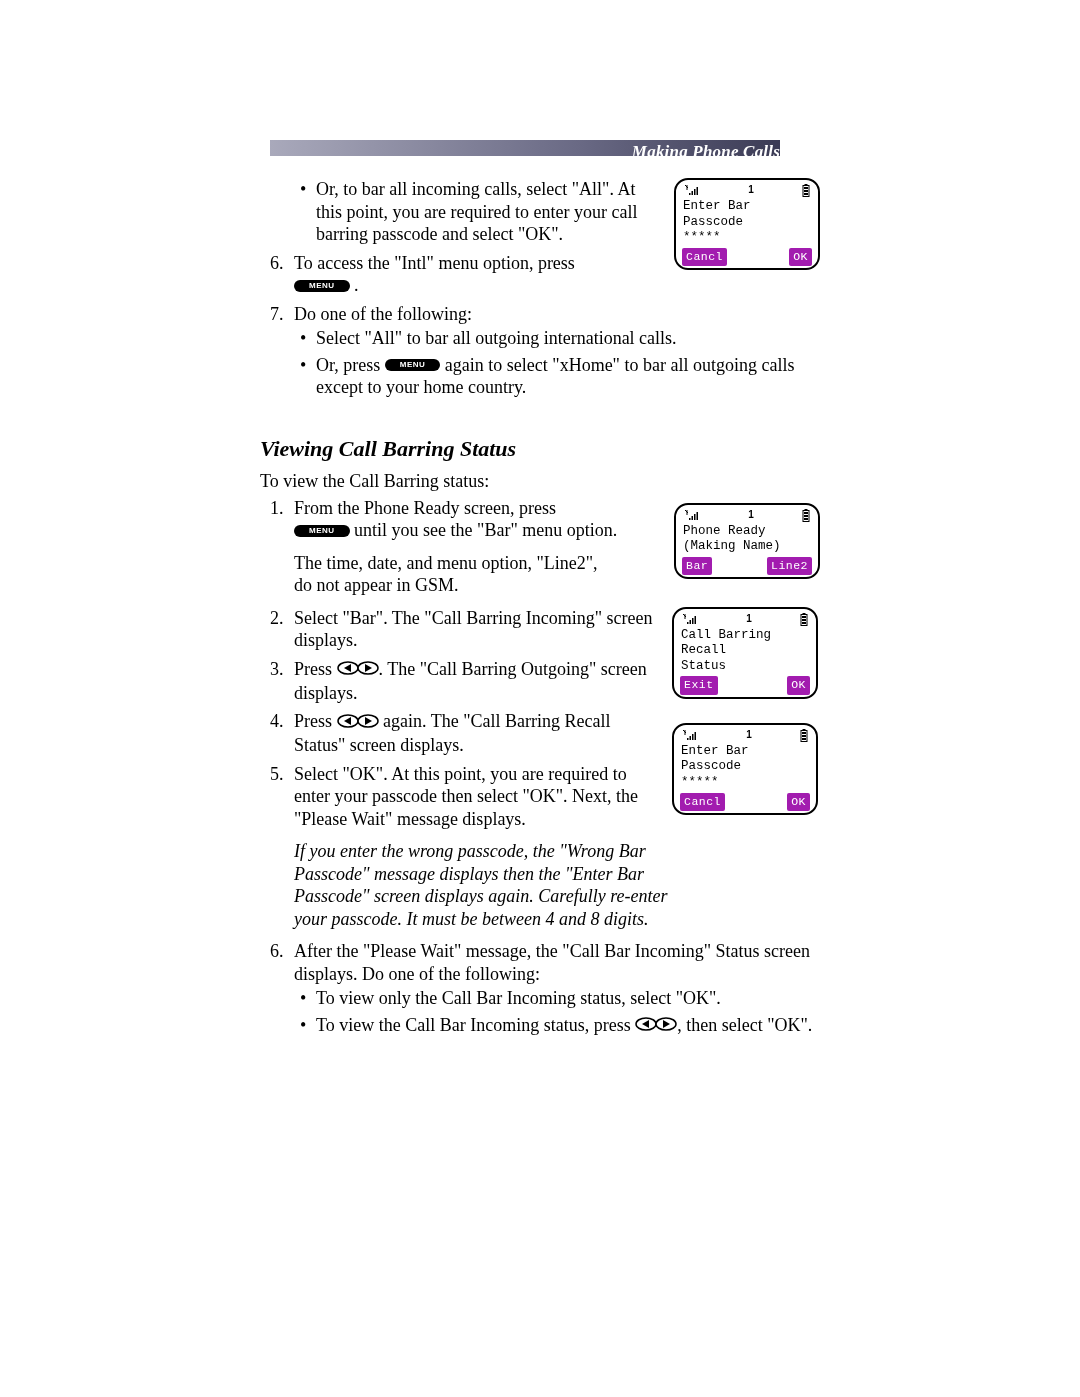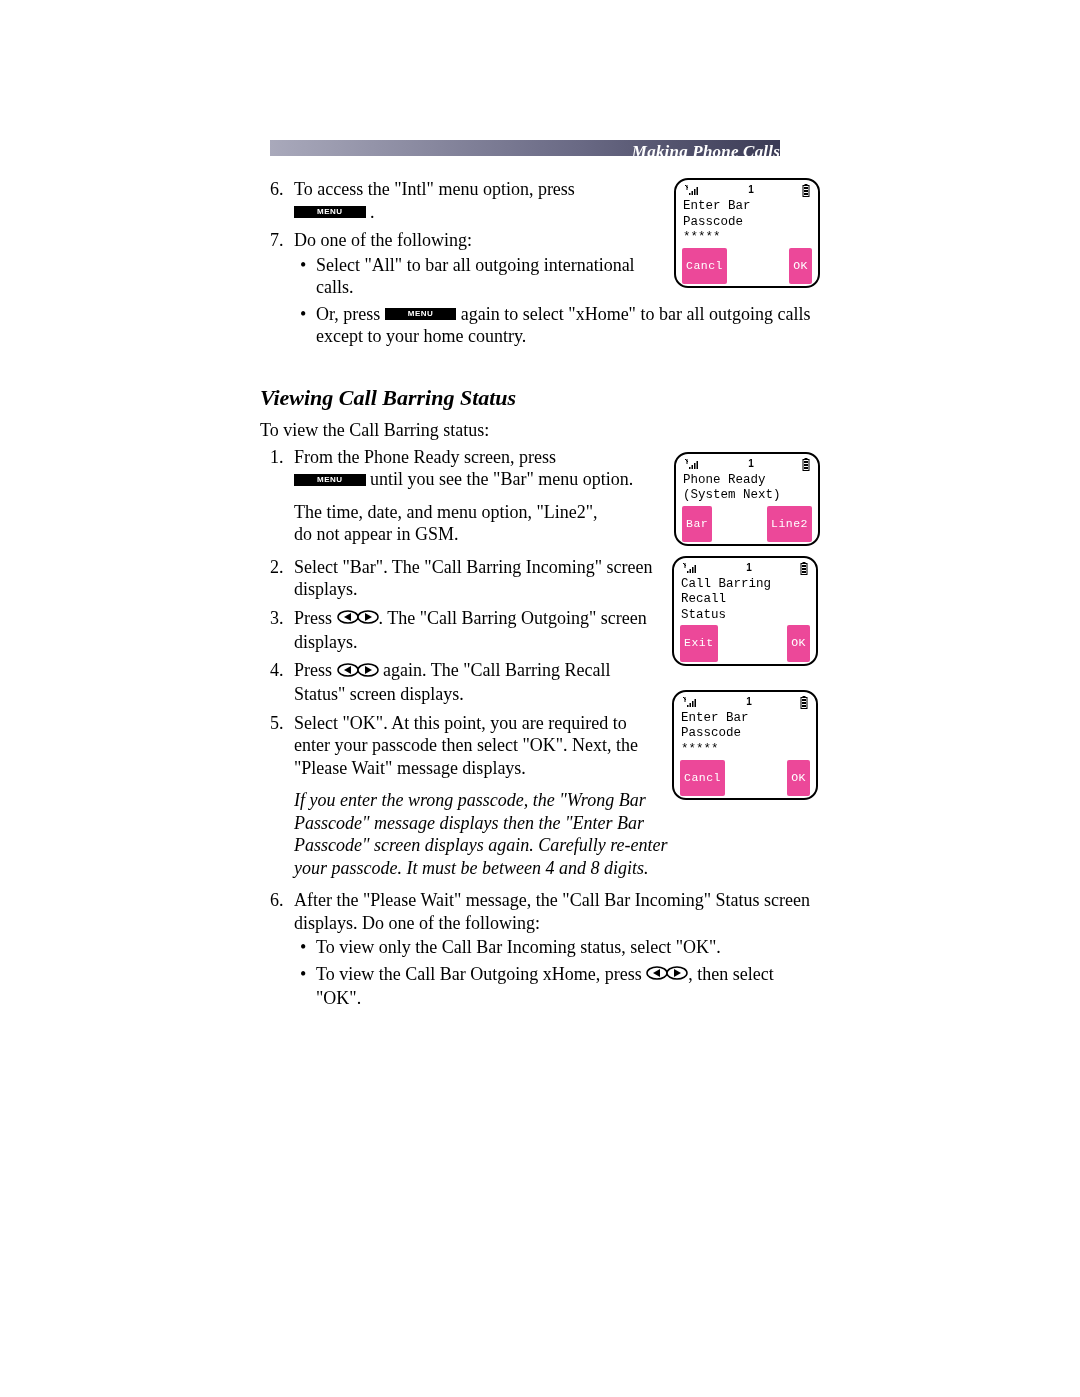--- a/index.html
+++ b/index.html
@@ -68,24 +68,24 @@
   .phone .body-lines div {
     padding: 0 1px;
     white-space: pre;
   }
   .phone .softkeys {
     display: flex;
     justify-content: space-between;
     margin-top: 2px;
   }
   .phone .softkey {
-    background: #ec4899;
+    background: #a21caf;
     color: #fff;
     font-size: 11.5px;
-    padding: 11px 4px;
+    padding: 2px 4px;
     border-radius: 2px;
     letter-spacing: 0.5px;
   }
   .sig-icon svg, .batt-icon svg { display: block; }
 
   ol.main-list {
     list-style: decimal;
     padding-left: 28px;
     margin: 0 0 14px 0;
   }
@@ -112,22 +112,22 @@
   }
   .menu-pill {
     display: inline-block;
     vertical-align: middle;
     background: #000;
     color: #fff;
     font-family: Arial, sans-serif;
     font-weight: bold;
     font-size: 8px;
     letter-spacing: 0.5px;
-    padding: 2px 23px;
-    border-radius: 0;
+    padding: 2px 15px;
+    border-radius: 6px;
     line-height: 1;
     position: relative;
     top: -1px;
   }
   .nav-pill {
     display: inline-block;
     vertical-align: middle;
     position: relative;
     top: -1px;
   }
@@ -189,20 +189,25 @@
           <div>Enter Bar</div>
           <div>Passcode</div>
           <div>*****</div>
         </div>
         <div class="softkeys">
           <span class="softkey">Cancl</span>
           <span class="softkey">OK</span>
         </div>
       </div>
 
+      <ul class="sub-list" style="margin-left:34px;">
+        <li>
+          <span>Or, to bar all incoming calls, select "All". At this point, you are required to enter your call barring passcode and select "OK".</span>
+        </li>
+      </ul>
 
       <ol class="main-list" start="6">
         <li>
           <span>To access the "Intl" menu option, press </span>
           <br>
           <span class="menu-pill">MENU</span>
           <span>.</span>
         </li>
         <li>
           <span>Do one of the following:</span>
@@ -239,21 +244,21 @@
                 <rect x="2.5" y="0" width="3" height="1.5" fill="#000"></rect>
                 <rect x="1" y="1.5" width="6" height="11" fill="none" stroke="#000" stroke-width="1"></rect>
                 <rect x="2" y="3" width="4" height="2" fill="#000"></rect>
                 <rect x="2" y="6" width="4" height="2" fill="#000"></rect>
                 <rect x="2" y="9" width="4" height="2" fill="#000"></rect>
               </svg>
           </span>
         </div>
         <div class="body-lines">
           <div>Phone Ready</div>
-          <div>(System Next)</div>
+          <div>(Making Name)</div>
           <div></div>
         </div>
         <div class="softkeys">
           <span class="softkey">Bar</span>
           <span class="softkey">Line2</span>
         </div>
       </div>
 
       <ol class="main-list" start="1" style="margin-bottom:8px;">
         <li>
@@ -363,21 +368,21 @@
     </div>
 
     <ol class="main-list" start="6">
       <li>
         <span>After the "Please Wait" message, the "Call Bar Incoming" Status screen displays. Do one of the following:</span>
         <ul class="sub-list">
           <li>
             <span>To view only the Call Bar Incoming status, select "OK".</span>
           </li>
           <li>
-            <span>To view the Call Bar Outgoing xHome, press </span><span class="nav-pill"><svg width="42" height="14" viewBox="0 0 42 14">
+            <span>To view the Call Bar Incoming status, press </span><span class="nav-pill"><svg width="42" height="14" viewBox="0 0 42 14">
                   <ellipse cx="11" cy="7" rx="10" ry="6" fill="#fff" stroke="#000" stroke-width="1.5"></ellipse>
                   <ellipse cx="31" cy="7" rx="10" ry="6" fill="#fff" stroke="#000" stroke-width="1.5"></ellipse>
                   <path d="M14 3 L7 7 L14 11 Z" fill="#000"></path>
                   <path d="M28 3 L35 7 L28 11 Z" fill="#000"></path>
                 </svg></span><span>, then select "OK".</span>
           </li>
         </ul>
       </li>
     </ol>
 

